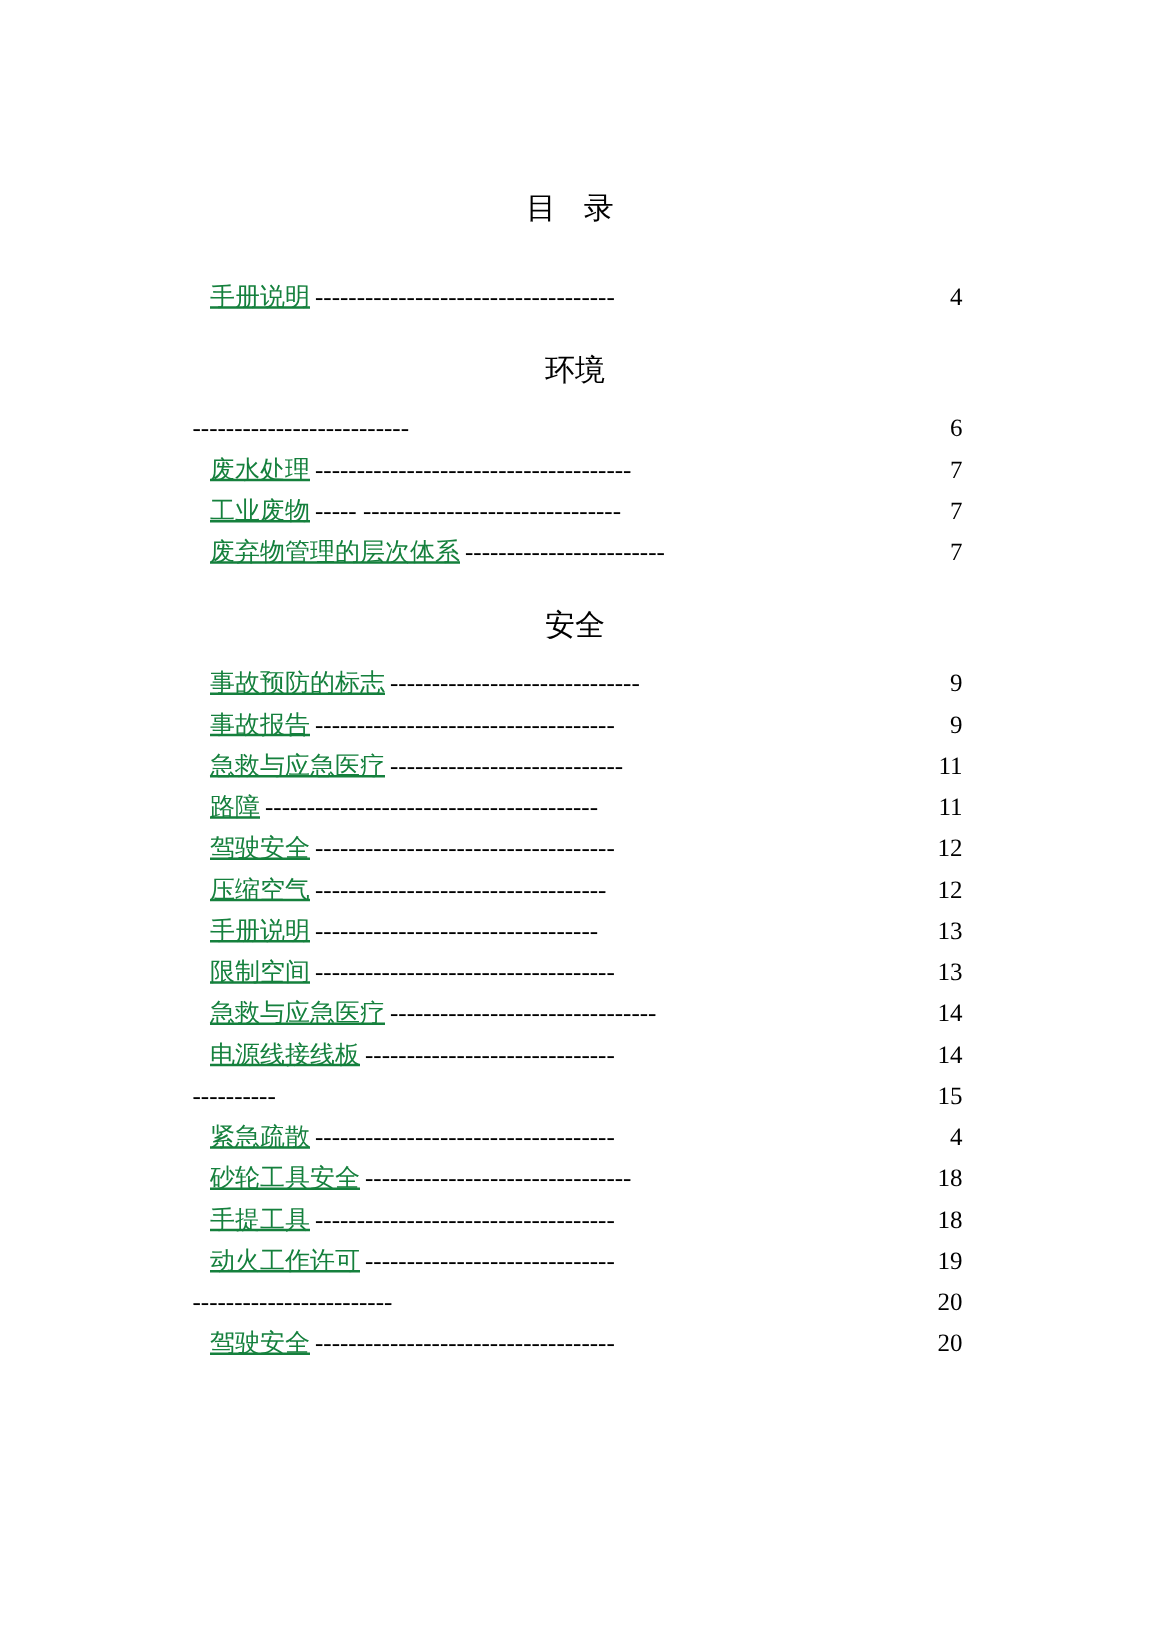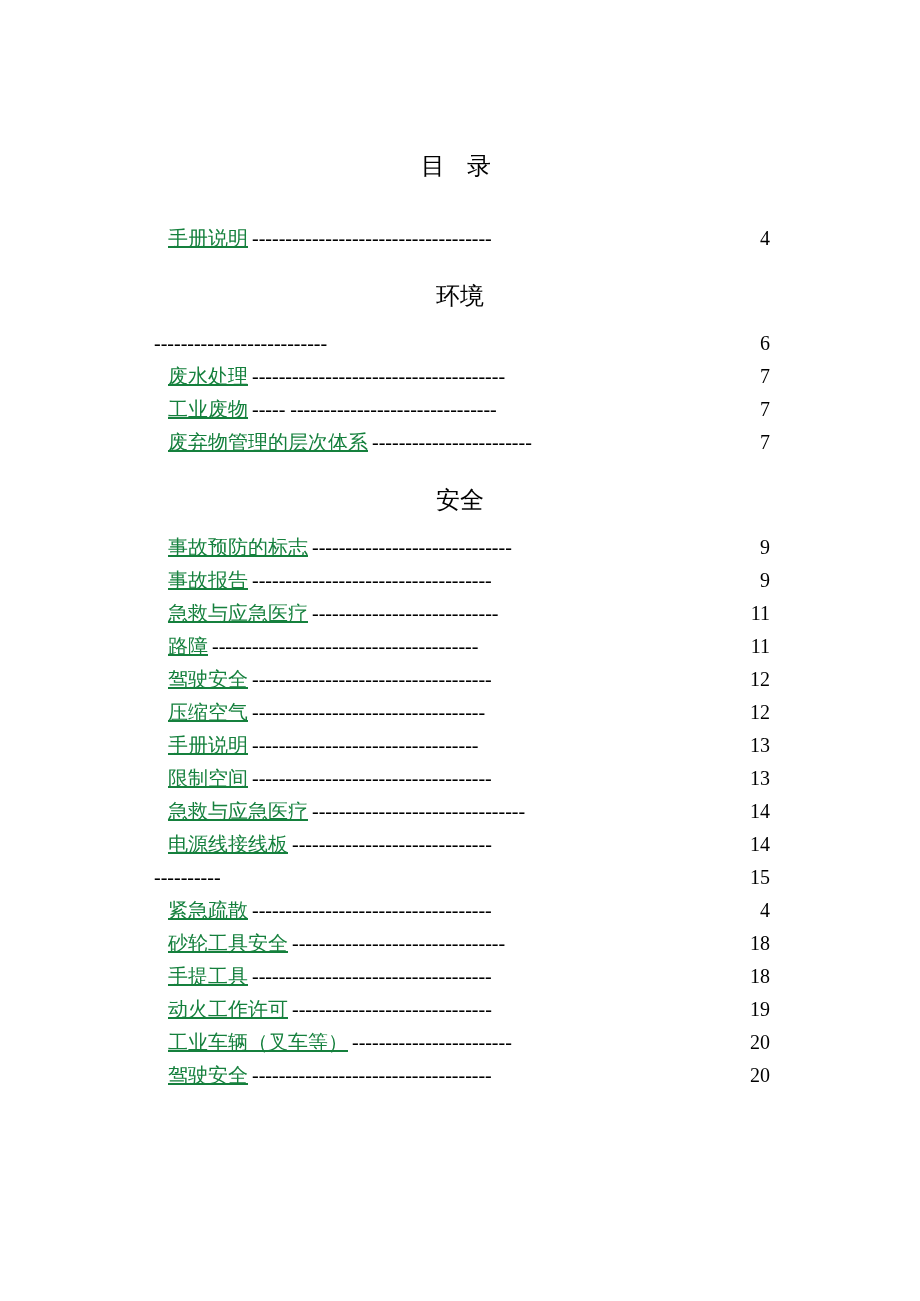--- a/index.html
+++ b/index.html
@@ -151,21 +151,20 @@
         <a class="toc-link" href="#">手提工具</a>
         <span class="toc-leader"> ------------------------------------</span>
         <span class="toc-page">18</span>
       </div>
       <div class="toc-row">
         <a class="toc-link" href="#">动火工作许可</a>
         <span class="toc-leader"> ------------------------------</span>
         <span class="toc-page">19</span>
       </div>
       <div class="toc-row">
-        <a class="toc-link" href="#">工业车辆（叉车等）</a>
         <span class="toc-leader"> ------------------------</span>
         <span class="toc-page">20</span>
       </div>
       <div class="toc-row">
         <a class="toc-link" href="#">驾驶安全</a>
         <span class="toc-leader"> ------------------------------------</span>
         <span class="toc-page">20</span>
       </div>
     </div>
 </div>

